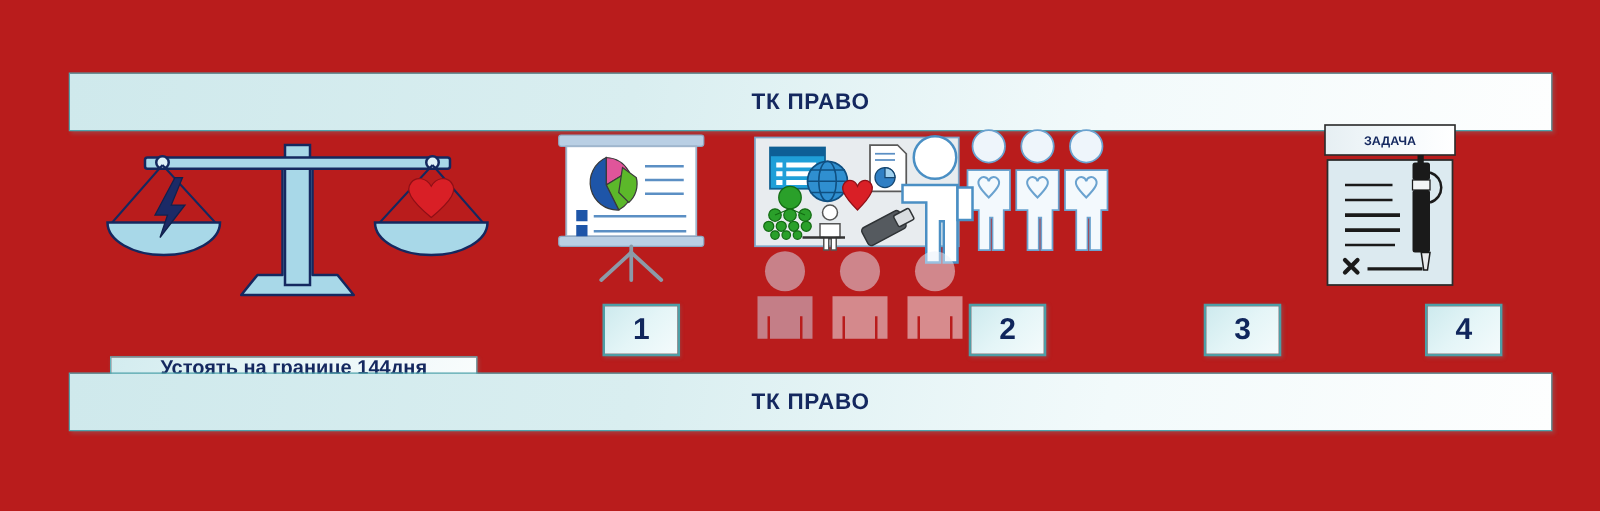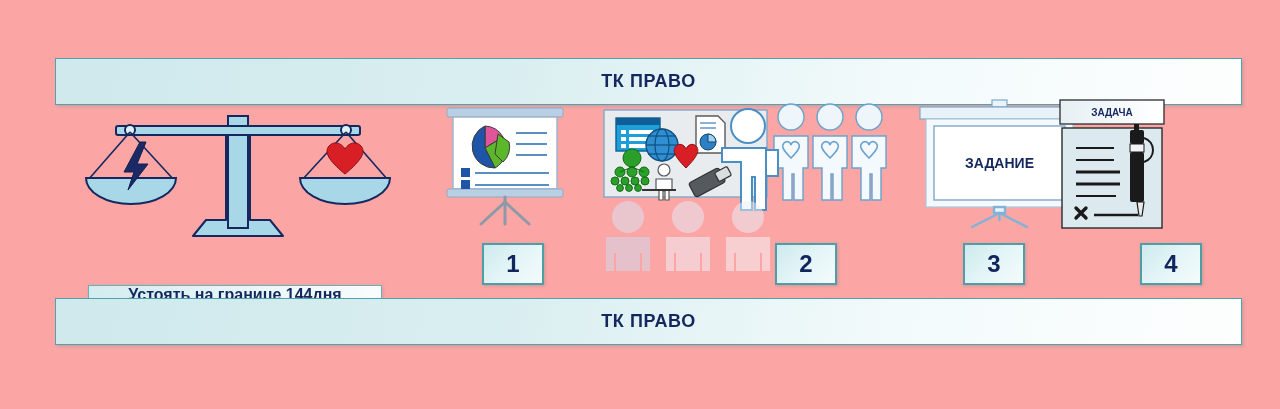--- a/index.html
+++ b/index.html
@@ -7,21 +7,21 @@
     padding: 0;
     background: #ffffff;
   }
   body {
     font-family: "Liberation Sans", sans-serif;
   }
   #slide {
     position: relative;
     width: 1280px;
     height: 409px;
-    background: #fca5a5;
+    background: #b91c1c;
     overflow: hidden;
   }
 
   
   .banner {
     position: absolute;
     left: 55px;
     width: 1187px;
     height: 47px;
     box-sizing: border-box;
@@ -284,41 +284,20 @@
           <path d="M68 137 h44 v34 h-8 v-18 h-2 v18 h-24 v-18 h-2 v18 h-8 Z" fill="#f0f6fc"></path>
         </g>
         <g>
           <circle cx="150" cy="117" r="16" fill="#e9f1fb"></circle>
           <path d="M128 137 h44 v34 h-8 v-18 h-2 v18 h-24 v-18 h-2 v18 h-8 Z" fill="#f6fafe"></path>
         </g>
       </g>
     </svg>
   </div>
 
-  <div class="fig fig-3">
-    <svg width="175" height="128" viewBox="0 0 175 128">
-
-      <rect x="80" y="0" width="15" height="7" fill="#eaf3f9" stroke="#7fa8c9" stroke-width="1.2"></rect>
-
-      <rect x="8" y="7" width="159" height="12" fill="#e9f2f9" stroke="#7fa8c9" stroke-width="1.2"></rect>
-
-      <rect x="14" y="19" width="147" height="88" fill="#f4f9fd" stroke="#a8c6dc" stroke-width="1.2"></rect>
-
-      <rect x="22" y="26" width="131" height="74" fill="#ffffff" stroke="#7fa8c9" stroke-width="1.4"></rect>
-
-      <text x="87.5" y="68" text-anchor="middle" font-family="Liberation Sans, sans-serif" font-size="14" font-weight="bold" fill="#14285f">ЗАДАНИЕ</text>
-
-      <g stroke="#7fb3d8" stroke-width="2.4" fill="none" stroke-linecap="round">
-        <rect x="82" y="107" width="11" height="6" fill="#eaf3f9"></rect>
-        <line x1="87.5" y1="113" x2="87.5" y2="120"></line>
-        <line x1="87.5" y1="113" x2="60" y2="127"></line>
-        <line x1="87.5" y1="113" x2="115" y2="127"></line>
-      </g>
-    </svg>
-  </div>
 
   <div class="fig fig-4">
     <svg width="120" height="140" viewBox="0 0 120 140">
 
       <rect x="8" y="2" width="104" height="24" fill="url(#hdrgrad)" stroke="#2b2b2b" stroke-width="1.3"></rect>
       <defs>
         <linearGradient id="hdrgrad" x1="0" y1="0" x2="1" y2="0">
           <stop offset="0%" stop-color="#e6eff3"></stop>
           <stop offset="60%" stop-color="#f6fafc"></stop>
           <stop offset="100%" stop-color="#ffffff"></stop>

